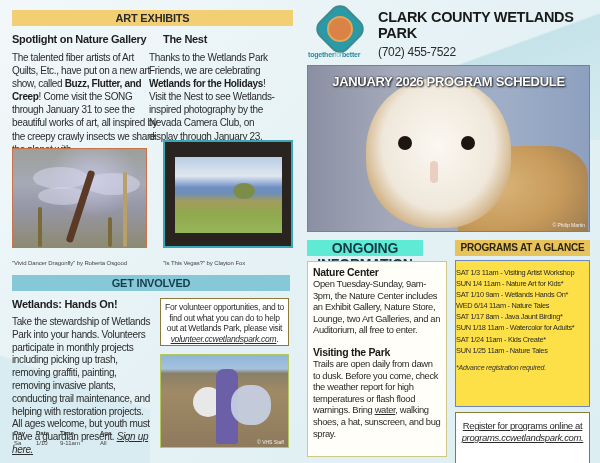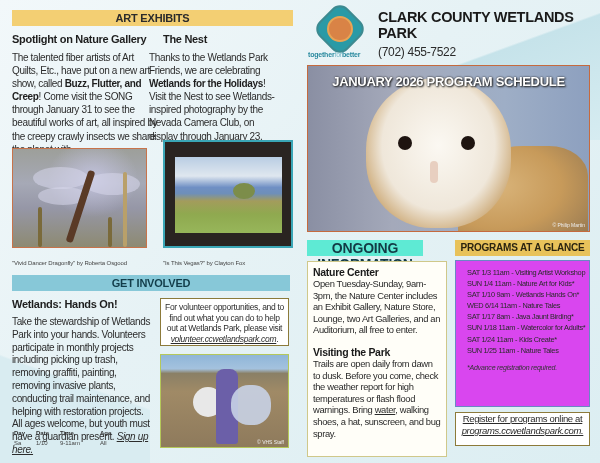--- a/index.html
+++ b/index.html
@@ -135,29 +135,29 @@
     .ongoing-box {
       position: absolute; left: 307px; top: 261px; width: 140px; height: 196px;
       border: 1.5px solid #cfc88a; background: #fffef8; padding: 4px 5px;
     }
     .ongoing-box .sec-title { font-weight: bold; font-size: 10.5px; color: #1a1a1a; letter-spacing: -0.3px; line-height: 12px; }
     .ongoing-box .sec-text { font-size: 9.4px; line-height: 11.6px; color: #2a2a2a; letter-spacing: -0.35px; margin-bottom: 10px; }
     .ongoing-box u { text-decoration: underline; }
 
     .glance-box {
       position: absolute; left: 455px; top: 260px; width: 135px; height: 147px;
-      border: 1.5px solid #6a87c4; background: #d946ef; padding: 6px 11px;
+      border: 1.5px solid #6a87c4; background: #fde047; padding: 6px 0;
     }
     .glance-item { font-size: 7.4px; line-height: 11.1px; color: #2a2a2a; letter-spacing: -0.3px; white-space: nowrap; }
     .glance-note { font-size: 7px; font-style: italic; color: #333; margin-top: 8px; letter-spacing: -0.2px; }
 
     .register-box {
-      position: absolute; left: 455px; top: 412px; width: 135px; height: 34px;
+      position: absolute; left: 455px; top: 412px; width: 135px; height: 52px;
       border: 1.5px solid #8c7a3a; background: #fff;
-      text-align: center; font-size: 9.5px; line-height: 12px; color: #2a2a2a; letter-spacing: -0.35px;
+      text-align: center; font-size: 9.5px; line-height: 12px; padding-top: 7px; color: #2a2a2a; letter-spacing: -0.35px;
     }
     .register-box .l1 { text-decoration: underline; }
     .register-box .l2 { text-decoration: underline; font-style: italic; }
   </style>
 </head>
 <body>
 
 <div class="bg-shape"></div>
 <div class="bg-shape2"></div>
 

